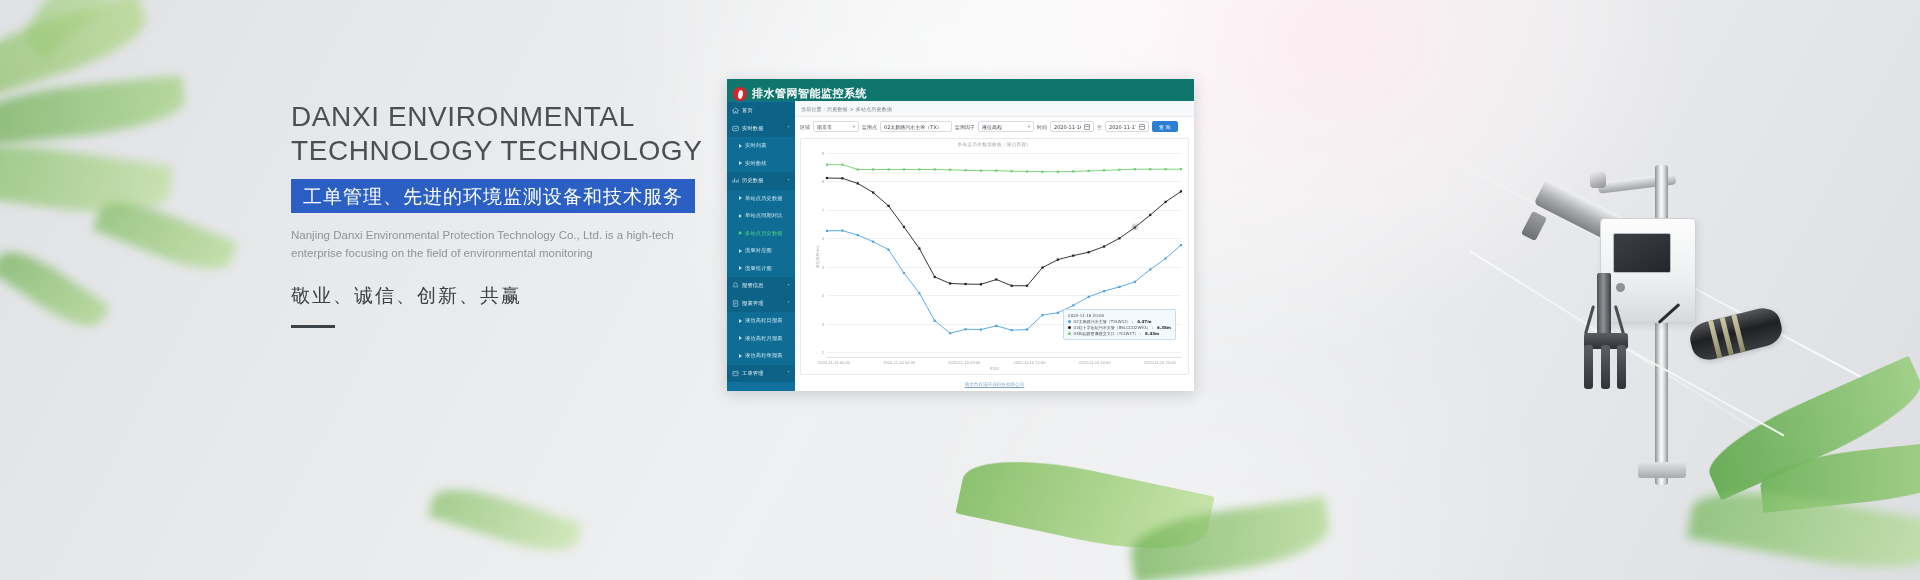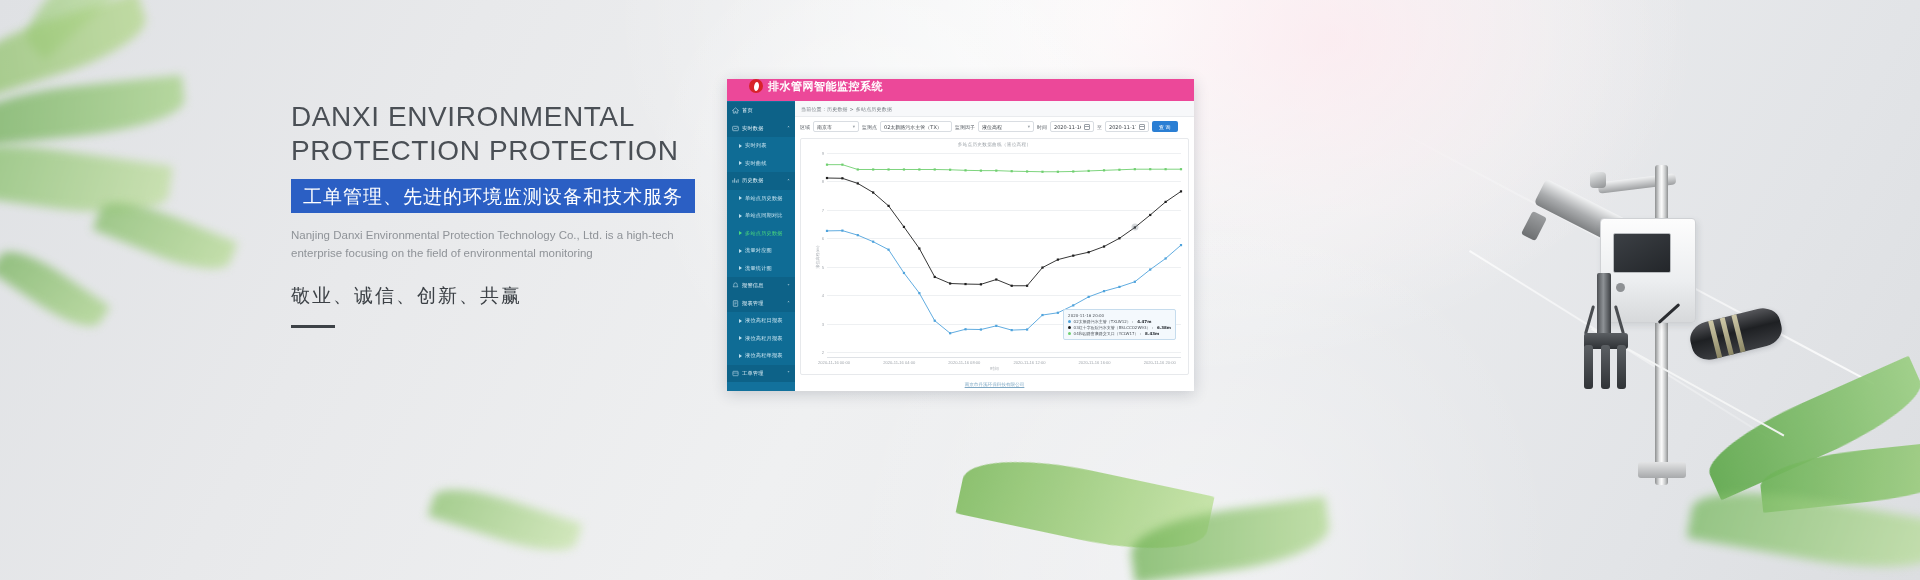--- a/index.html
+++ b/index.html
@@ -44,21 +44,21 @@
   .hero-en{font-size:28px;line-height:34px;letter-spacing:.6px;color:#4a4f55;font-weight:400;white-space:nowrap}
   .hero-cn{font-family:"DejaVu Sans","Liberation Sans",sans-serif;font-size:54px;line-height:62px;font-weight:700;color:#2b2f33;letter-spacing:2px;margin-top:8px}
   .hero-bar{margin-top:11px;background:#2b5fc4;color:#fff;font-size:19px;line-height:34px;height:34px;padding:0 12px;display:inline-block;letter-spacing:1px;font-family:"DejaVu Sans","Liberation Sans",sans-serif}
   .hero-desc{margin-top:13px;font-size:11.5px;line-height:18px;color:#8f9398;max-width:390px}
   .hero-slogan{margin-top:21px;font-size:19px;letter-spacing:2px;color:#3c4146;font-family:"DejaVu Sans","Liberation Sans",sans-serif}
   .hero-rule{margin-top:16px;width:44px;height:3px;background:#3d4247}
 
   
   .app{position:absolute;left:727px;top:79px;width:467px;height:312px;background:#fff;
        box-shadow:0 3px 14px rgba(40,50,70,.20);overflow:hidden}
-  .app-header{height:22px;background:#ec4899;display:flex;align-items:flex-start;padding-left:22px;gap:5px}
+  .app-header{height:22px;background:#0f766e;display:flex;align-items:flex-end;padding-left:6px;gap:5px}
   .logo-circ{width:14px;height:14px;border-radius:50%;background:#d8232a;position:relative;flex:0 0 auto}
   .logo-circ::after{content:"";position:absolute;left:4.5px;top:2.5px;width:5px;height:9px;border-radius:40% 60% 40% 60%;background:#fff;transform:rotate(16deg)}
   .app-title{color:#fff;font-size:11px;font-weight:700;letter-spacing:.5px;font-family:"DejaVu Sans","Liberation Sans",sans-serif}
   .app-body{display:flex;height:290px}
 
   
   .sidebar{width:68px;background:#12719c;flex:0 0 auto;padding-top:1px;overflow:hidden}
   .nav{display:flex;align-items:center;height:17.5px;padding-left:5px;color:#dbeef7;font-size:5.2px;
        font-family:"DejaVu Sans","Liberation Sans",sans-serif;white-space:nowrap;letter-spacing:.2px}
   .nav .ic{width:7px;height:7px;margin-right:3px;flex:0 0 auto;opacity:.95;display:inline-block}
@@ -160,21 +160,21 @@
   <div class="leaf lf-f leafblur"></div>
   <div class="leaf lf-g"></div>
   <div class="leaf lf-h leafblur"></div>
   <div class="leaf lf-l leafblur"></div>
   <div class="leaf lf-i"></div>
   <div class="leaf lf-j"></div>
   <div class="leaf lf-k leafblur"></div>
 
   <div class="hero">
     <div class="hero-en">DANXI ENVIRONMENTAL</div>
-    <div class="hero-en">PROTECTION PROTECTION</div>
+    <div class="hero-en">TECHNOLOGY TECHNOLOGY</div>
     <div class="hero-bar">工单管理、先进的环境监测设备和技术服务</div>
     <div class="hero-desc">Nanjing Danxi Environmental Protection Technology Co., Ltd. is a high-tech enterprise focusing on the field of environmental monitoring</div>
     <div class="hero-slogan">敬业、诚信、创新、共赢</div>
     <div class="hero-rule"></div>
   </div>
 
   <div class="app">
     <div class="app-header">
       <span class="logo-circ"></span>
       <span class="app-title">排水管网智能监控系统</span>

